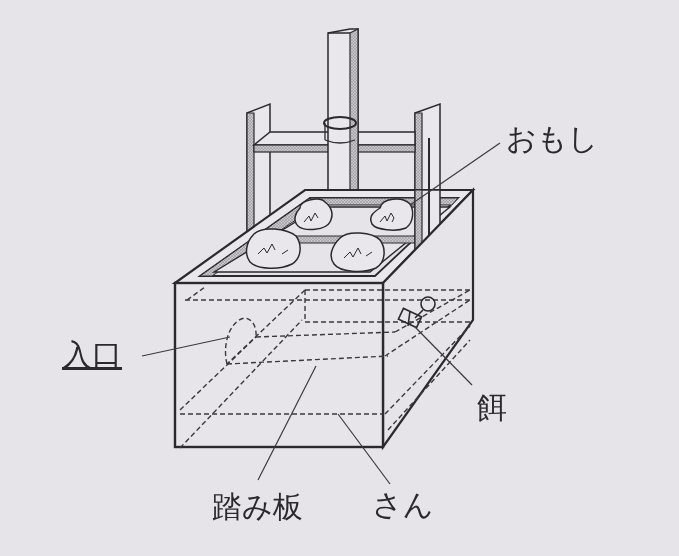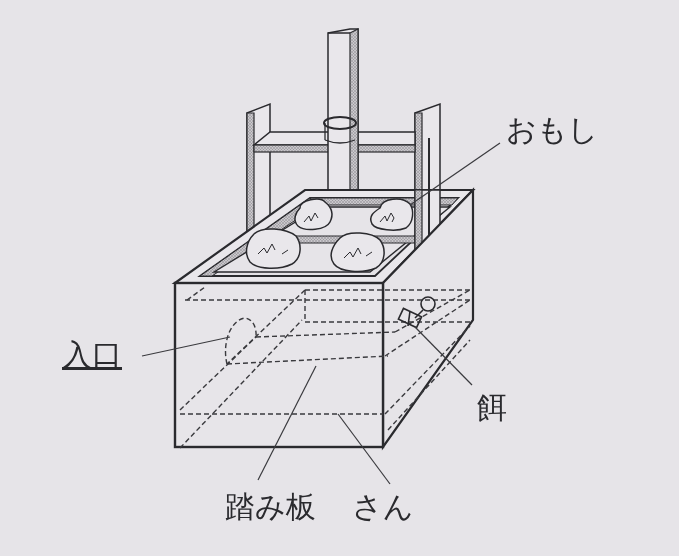--- a/index.html
+++ b/index.html
@@ -140,17 +140,17 @@
 
   <g stroke="#3a3a3e" stroke-width="1.2" fill="none">
     <line x1="500" y1="143" x2="410" y2="205"></line>
     <line x1="142" y1="356" x2="230" y2="337"></line>
     <line x1="415" y1="327" x2="472" y2="385"></line>
     <line x1="258" y1="480" x2="316" y2="366"></line>
     <line x1="390" y1="484" x2="338" y2="414"></line>
   </g>
 </svg>
 
-<div class="label" style="left:506px; top:115px;">おもし</div>
+<div class="label" style="left:506px; top:124px;">おもし</div>
 <div class="label" style="left:62px; top:340px;text-decoration:underline;">入口</div>
 <div class="label" style="left:477px; top:393px;">餌</div>
-<div class="label" style="left:225px; top:492px;text-align:center;">踏み板</div>
-<div class="label" style="left:352px; top:492px;">さん</div>
+<div class="label" style="left:212px; top:492px;text-align:center;">踏み板</div>
+<div class="label" style="left:372px; top:492px;font-family:Liberation Mono, monospace;">さん</div>
 
 </body></html>

